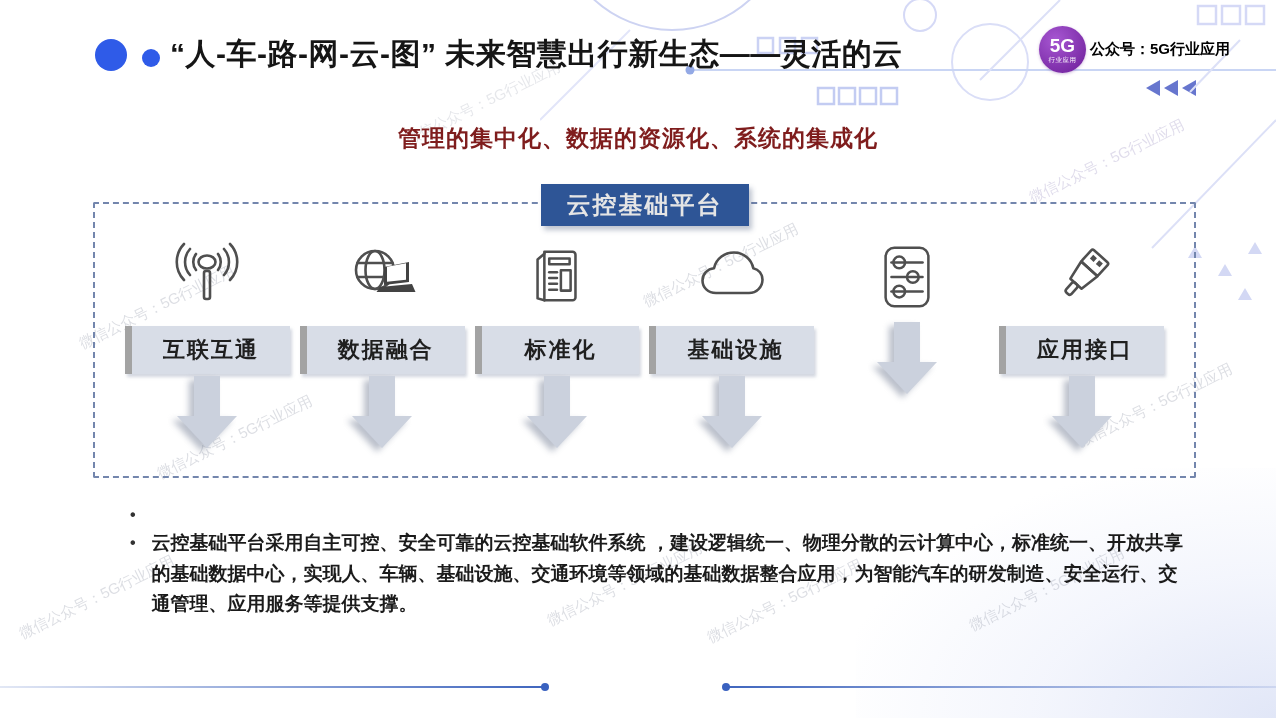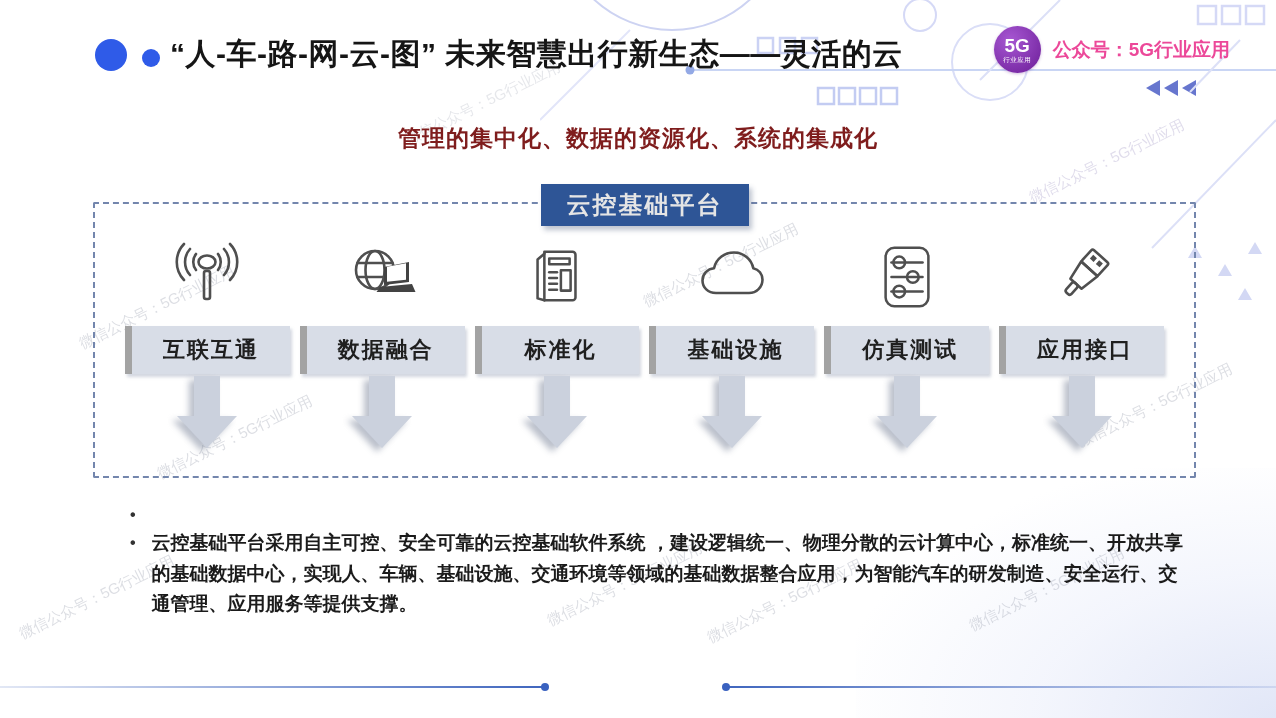--- a/index.html
+++ b/index.html
@@ -23,28 +23,28 @@
   .wm:nth-of-type(8){left:1070px;top:396px;}
   .wm:nth-of-type(9){left:962px; top:580px;}
   .wm:nth-of-type(10){left:700px;top:592px;}
 
   
   .title-row { position:absolute; left:95px; top:34px; display:flex; align-items:center; }
   .dot-big { width:32px; height:32px; border-radius:50%; background:#2F5BE8; }
   .dot-small { width:18px; height:18px; border-radius:50%; background:#2F5BE8; margin-left:15px; margin-top:6px; }
   .slide-title { margin-left:10px; font-size:30px; font-weight:800; color:#151515; letter-spacing:.5px; }
 
-  .brand { position:absolute; right:46px; top:26px; display:flex; align-items:center; gap:12px; }
+  .brand { position:absolute; right:46px; top:26px; display:flex; align-items:center; gap:4px; }
   .badge { width:47px; height:47px; border-radius:50%;
            background:radial-gradient(circle at 35% 30%, #A757D2, #7A2BA6 75%);
            color:#fff; display:flex; flex-direction:column; align-items:center; justify-content:center;
            line-height:1; box-shadow:0 1px 3px rgba(120,60,160,.35); }
   .badge-main { font-size:19px; font-weight:800; }
   .badge-sub { font-size:6.5px; margin-top:2px; letter-spacing:.5px; }
-  .brand-text { font-size:19px; font-weight:700; color:#ec4899; }
+  .brand-text { font-size:15px; font-weight:700; color:#000000; }
 
   .subtitle { position:absolute; left:0; top:123px; width:100%; text-align:center;
               font-size:23px; font-weight:700; color:#7f1d1d; letter-spacing:1px; }
 
   
   .platform-box { position:absolute; left:93px; top:202px; width:1103px; height:276px;
                   border:2px dashed #7386AD; border-radius:2px; }
   .platform-chip { position:absolute; left:50%; top:-20px; transform:translateX(-50%);
                    background:#2E5596; color:#e5e5e5; font-size:24px; font-weight:700;
                    padding:5px 26px; letter-spacing:2px; box-shadow:3px 4px 5px rgba(40,60,100,.30); }
@@ -212,21 +212,20 @@
           <svg width="70" height="72" viewBox="0 0 72 72">
             <rect x="14" y="6" width="44" height="60" rx="9"></rect>
             <line x1="20" y1="21" x2="52" y2="21"></line>
               <circle cx="28" cy="21" r="6"></circle>
             <line x1="20" y1="36" x2="52" y2="36"></line>
               <circle cx="42" cy="36" r="6"></circle>
             <line x1="20" y1="51" x2="52" y2="51"></line>
               <circle cx="28" cy="51" r="6"></circle>
           </svg>
         </div>
-        <div class="item-label">仿真测试</div>
         <svg class="item-arrow" width="78" height="74" viewBox="0 0 78 74">
           <polygon points="26,0 52,0 52,40 69,40 39,72 9,40 26,40"></polygon>
         </svg>
       </div>
 
       <div class="item-col">
         <div class="item-icon">
           <svg width="74" height="72" viewBox="0 0 72 72">
             <g transform="rotate(42 36 36)">
               <rect x="25" y="8" width="22" height="17" rx="2"></rect>

